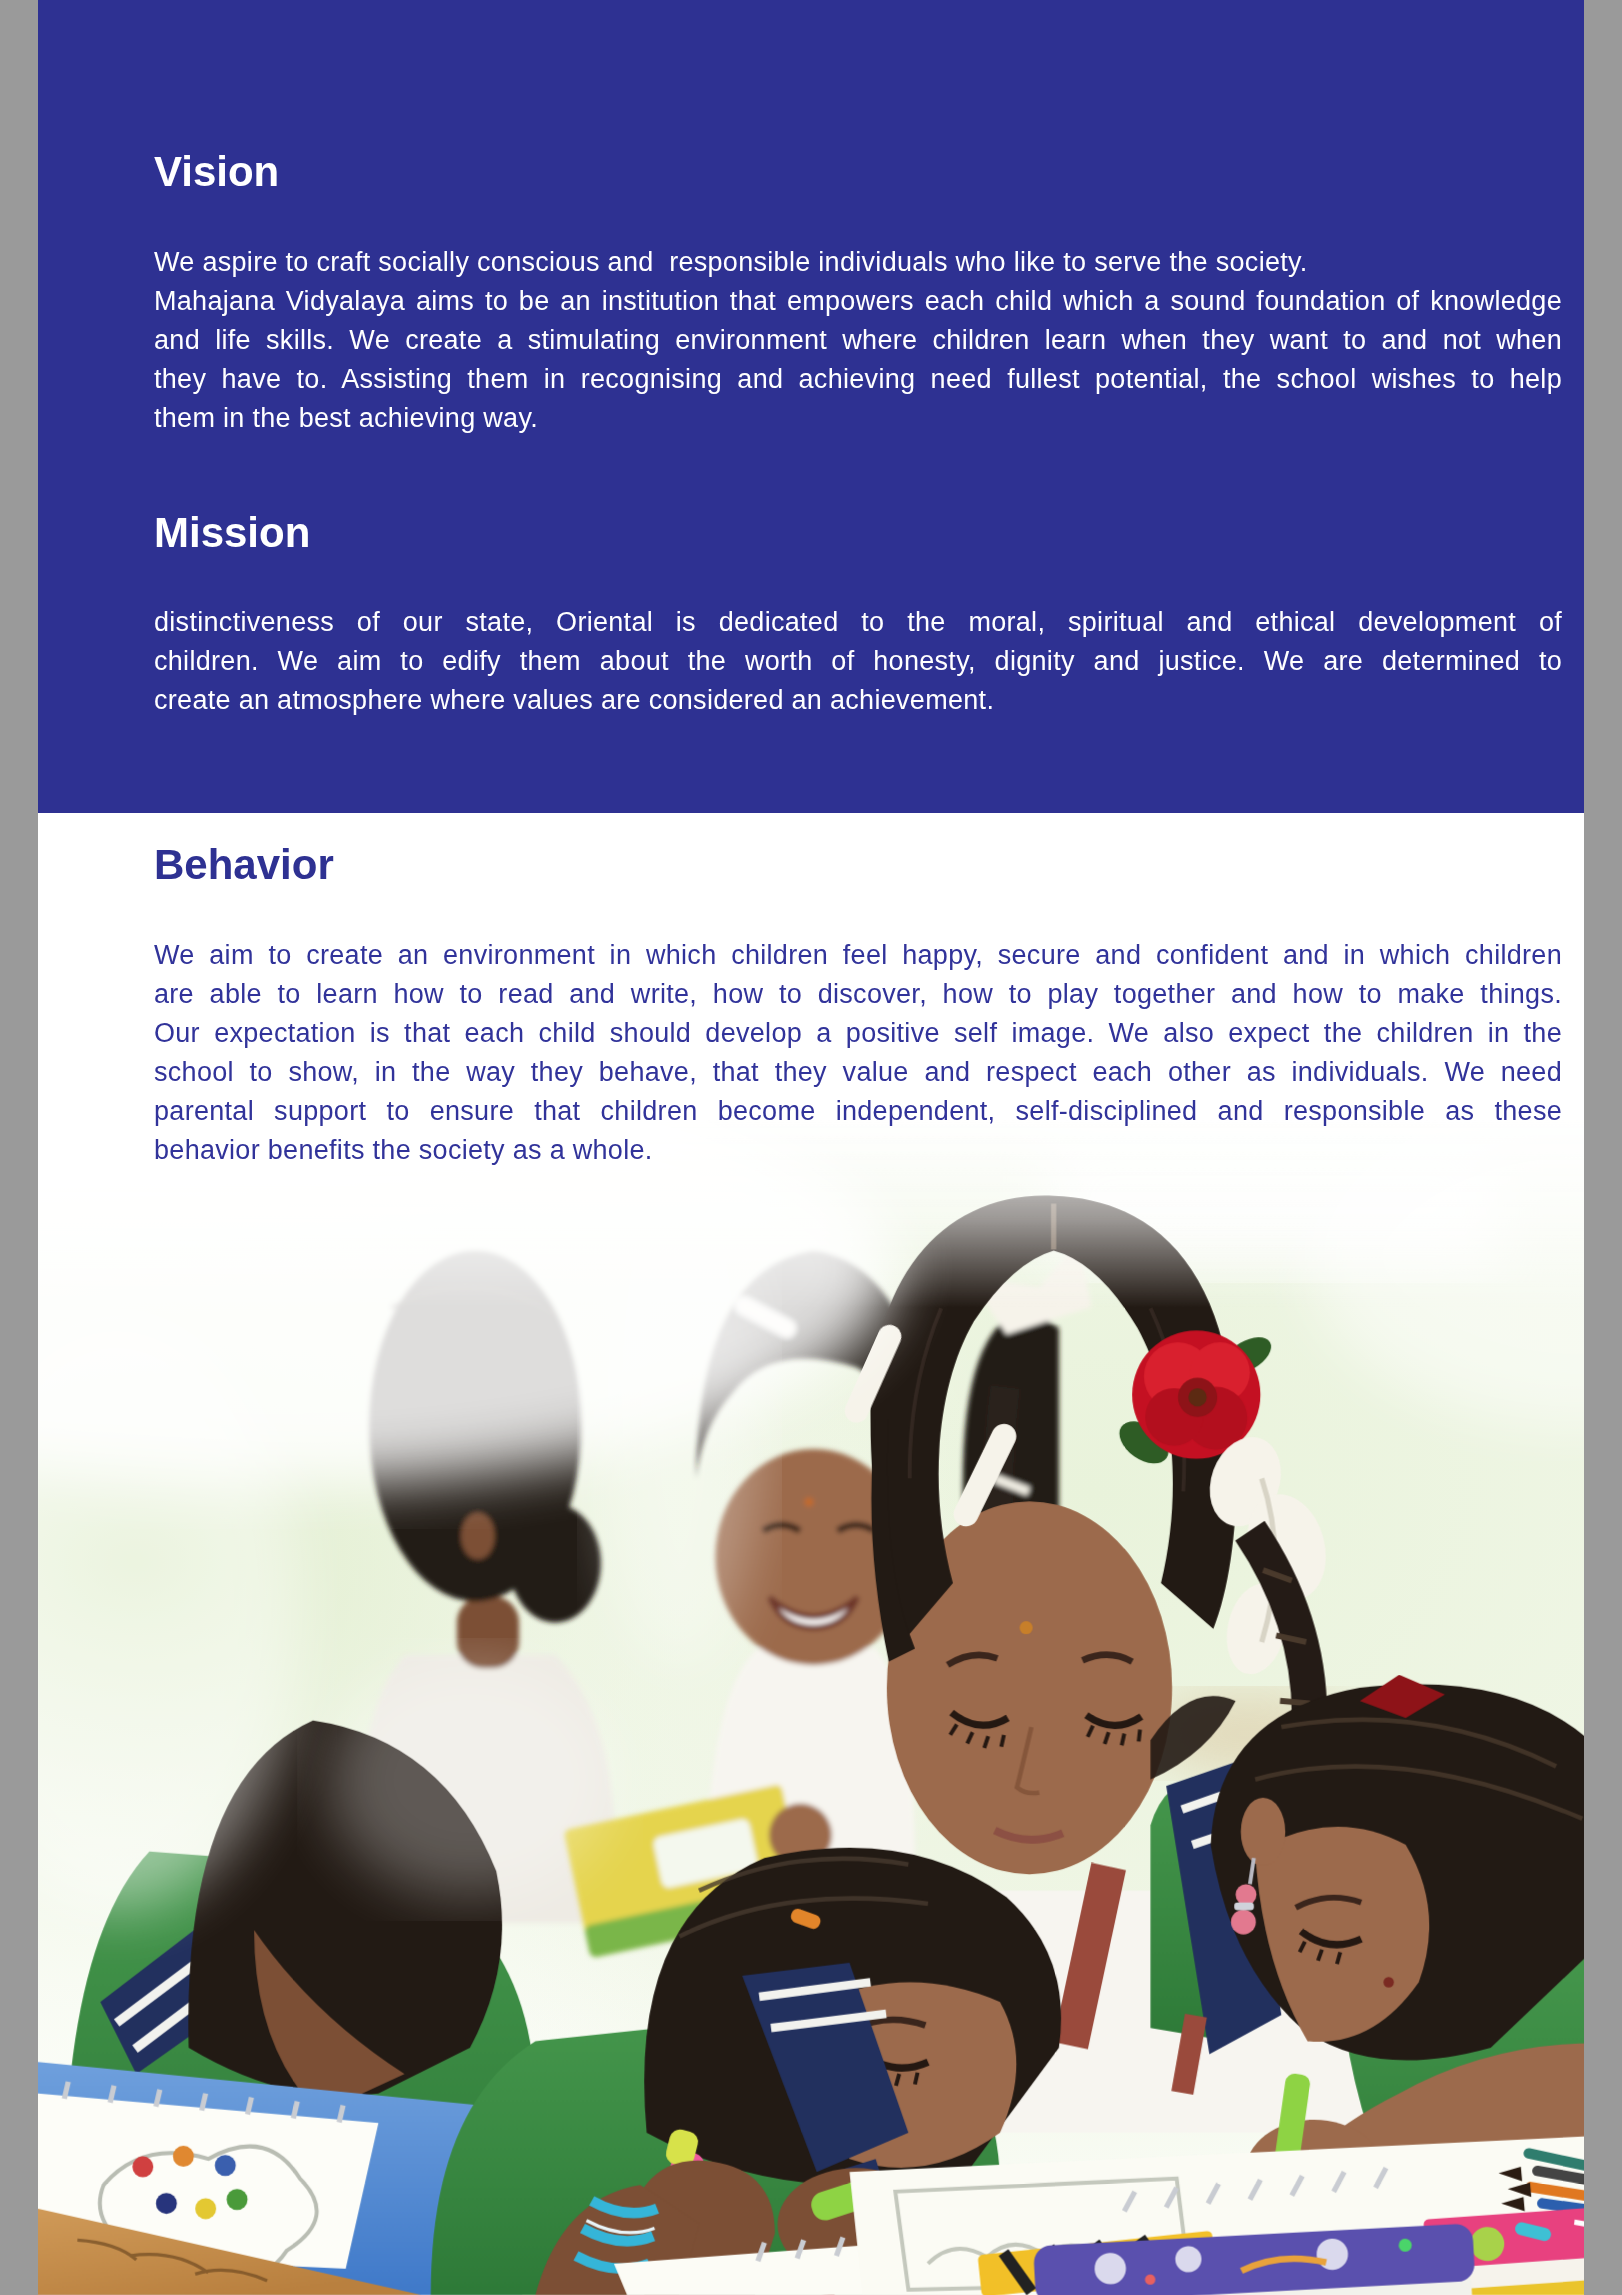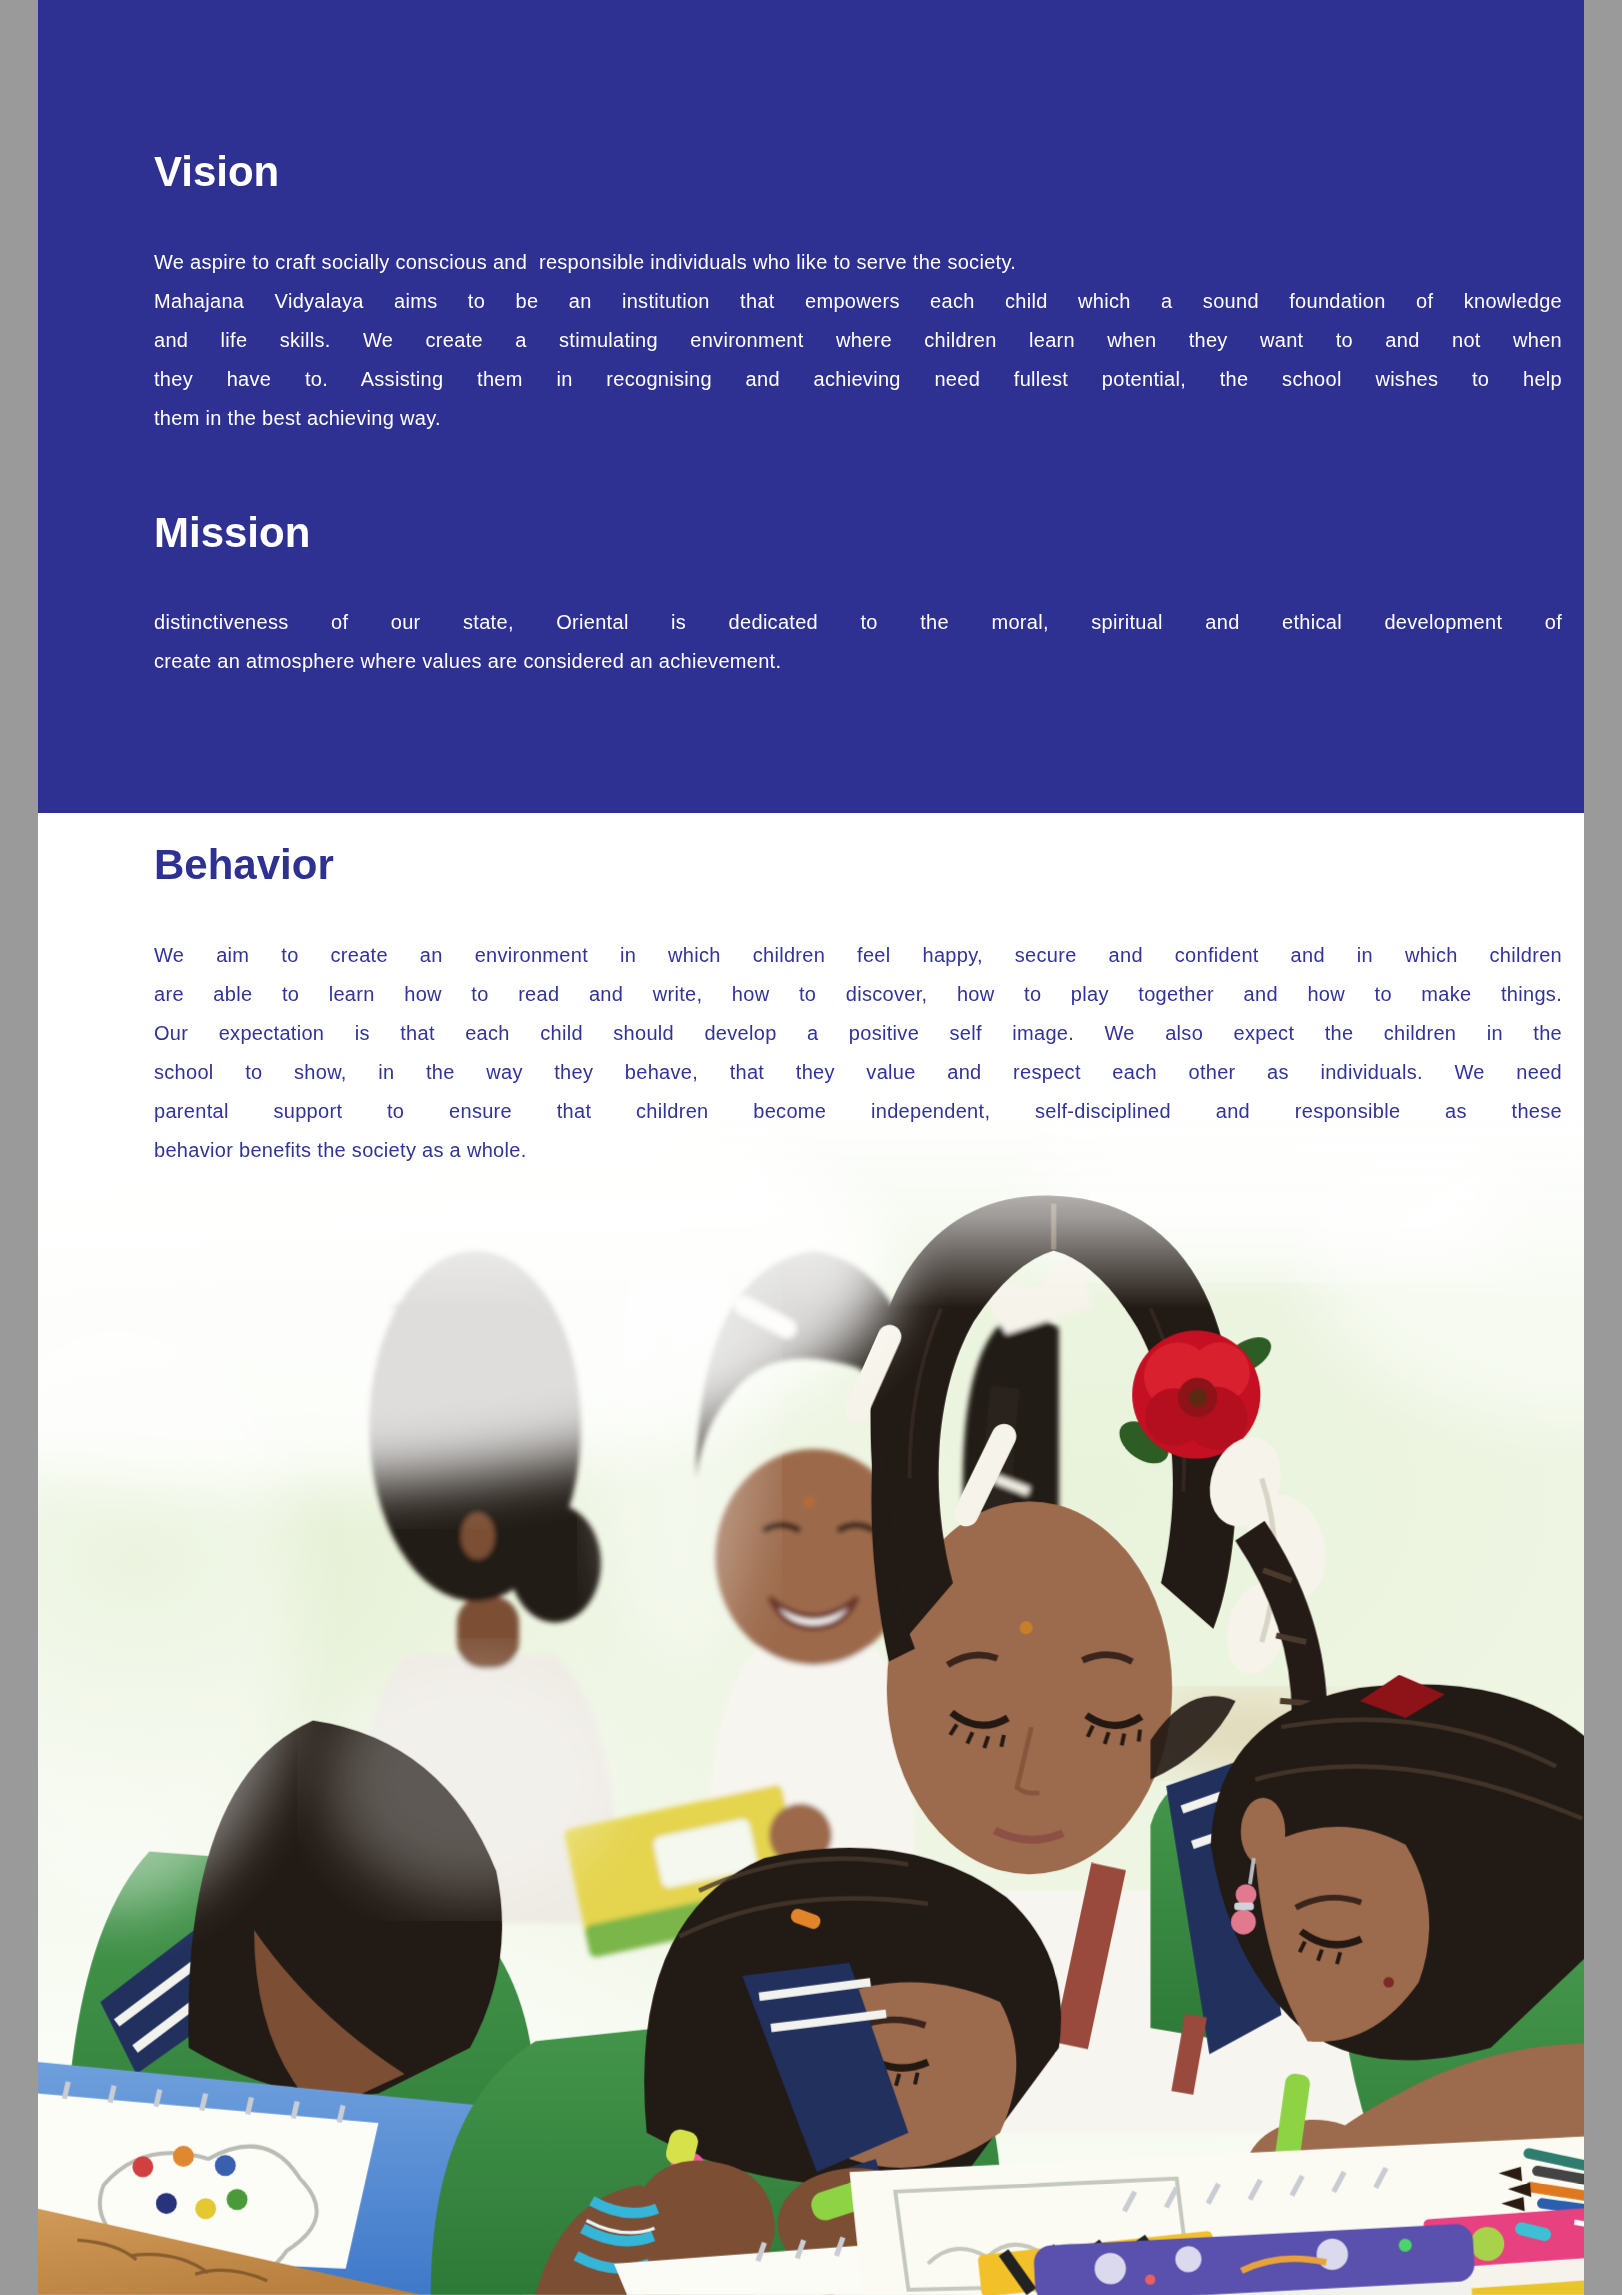--- a/index.html
+++ b/index.html
@@ -17,21 +17,21 @@
   .heading.on-blue{color:#ffffff;}
   .heading.on-white{color:#2e3192;}
   #vision-heading{top:149px;}
   #mission-heading{top:510px;}
   #behavior-heading{top:842px;}
   .para{position:absolute;left:116px;width:1408px;}
   #vision-para{top:243px;color:#ffffff;}
   #mission-para{top:603px;color:#ffffff;}
   #behavior-para{top:936px;color:#31339a;}
   .line{
-    height:39px;line-height:39px;font-size:20px;letter-spacing:0.3px;
+    height:39px;line-height:39px;font-size:27px;letter-spacing:0.3px;
     white-space:normal;
   }
   .line.j{text-align:justify;text-align-last:justify;}
   
   .photo{position:absolute;left:0;top:1112px;width:1623px;height:1183px;margin:0;z-index:0;}
   .photo svg{display:block;}
   .hero,.heading,.para{z-index:2;}
   .para,.heading{pointer-events:none;}
 </style>
 </head>
@@ -46,20 +46,21 @@
     <div class="line">We aspire to craft socially conscious and&nbsp; responsible individuals who like to serve the society.</div>
     <div class="line j">Mahajana Vidyalaya aims to be an institution that empowers each child which a sound foundation of knowledge</div>
     <div class="line j">and life skills. We create a stimulating environment where children learn when they want to and not when</div>
     <div class="line j">they have to. Assisting them in recognising and achieving need fullest potential, the school wishes to help</div>
     <div class="line">them in the best achieving way.</div>
   </div>
 
   <h2 class="heading on-blue" id="mission-heading">Mission</h2>
   <div class="para" id="mission-para">
     <div class="line j">distinctiveness of our state, Oriental is dedicated to the moral, spiritual and ethical development of</div>
+    <div class="line j">children. We aim to edify them about the worth of honesty, dignity and justice. We are determined to</div>
     <div class="line">create an atmosphere where values are considered an achievement.</div>
   </div>
 
   <h2 class="heading on-white" id="behavior-heading">Behavior</h2>
   <div class="para" id="behavior-para">
     <div class="line j">We aim to create an environment in which children feel happy, secure and confident and in which children</div>
     <div class="line j">are able to learn how to read and write, how to discover, how to play together and how to make things.</div>
     <div class="line j">Our expectation is that each child should develop a positive self image. We also expect the children in the</div>
     <div class="line j">school to show, in the way they behave, that they value and respect each other as individuals. We need</div>
     <div class="line j">parental support to ensure that children become independent, self-disciplined and responsible as these</div>

